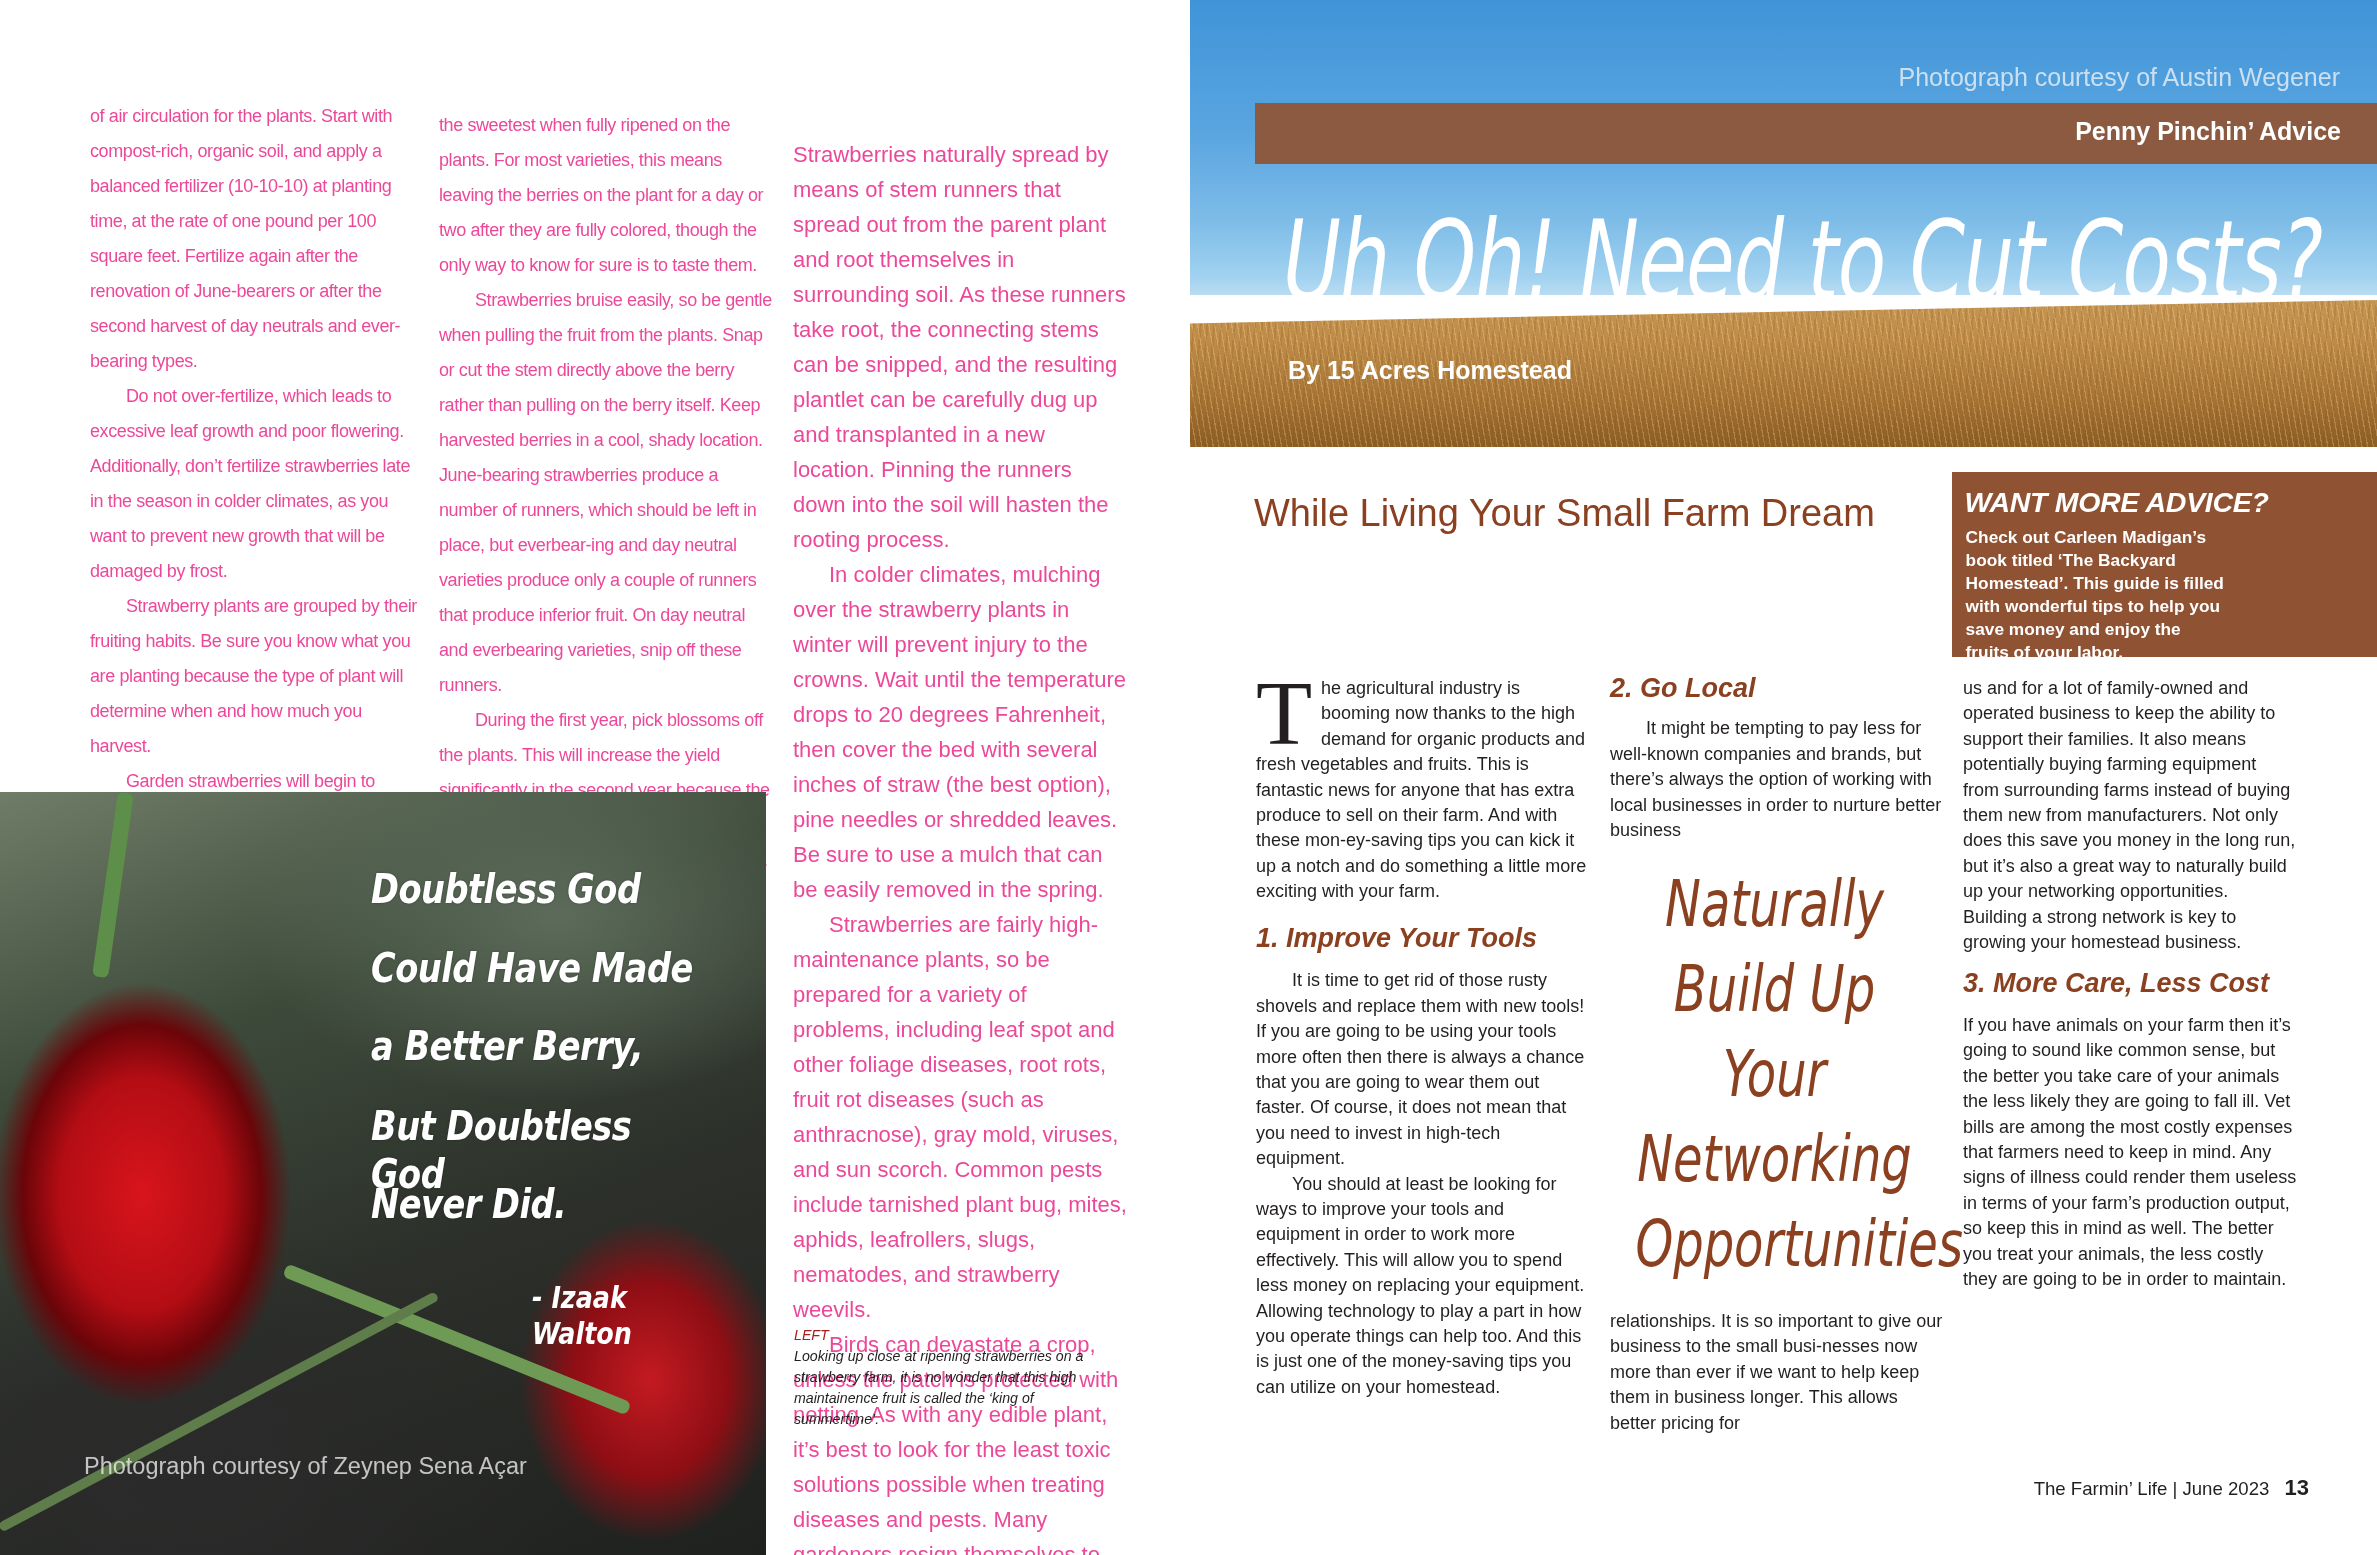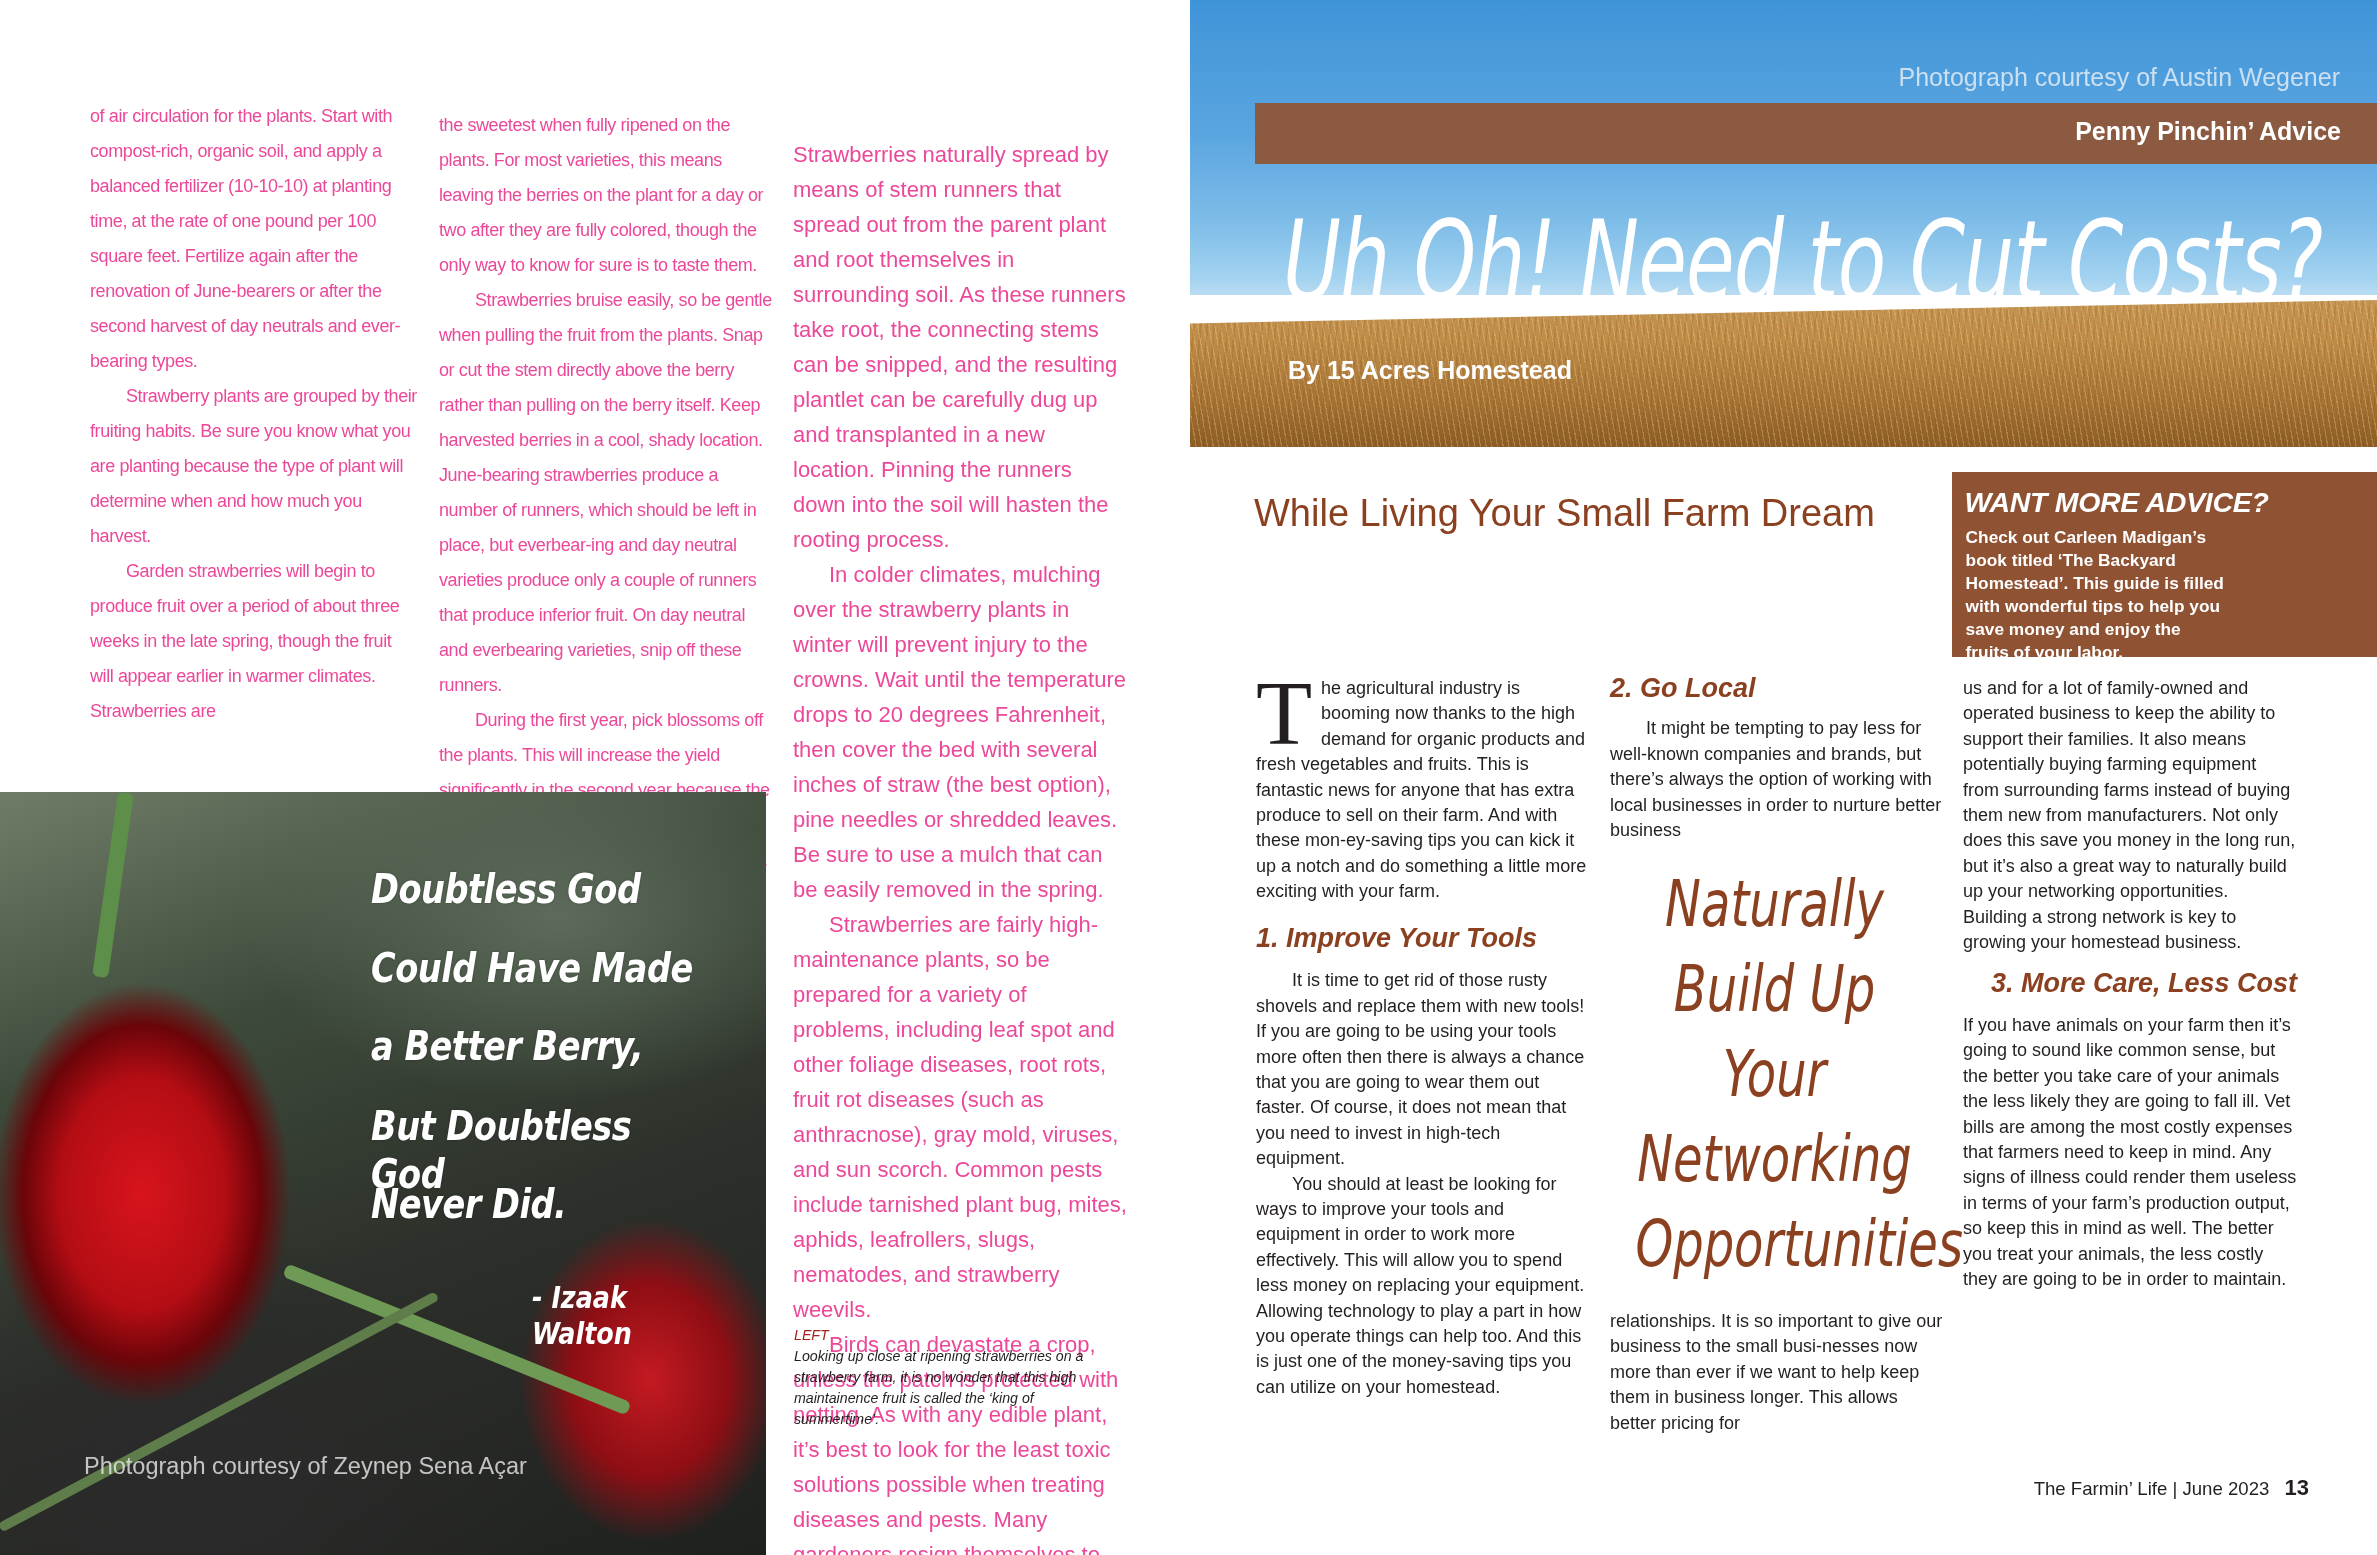--- a/index.html
+++ b/index.html
@@ -61,20 +61,21 @@
   .pullquote div { transform: scaleX(0.75); }
 
   .footer { right: 68px; top: 1475px; font-size: 18.6px; color: #231f20; white-space: nowrap; }
   .footer .pg { font-weight: bold; font-size: 22px; margin-left: 10px; }
 </style>
 </head>
 <body>
 
 <div class="col col-narrow" style="left:90px; top:99px; width:328px;">
   <p>of air circulation for the plants. Start with compost-rich, organic soil, and apply a balanced fertilizer (10-10-10) at planting time, at the rate of one pound per 100 square feet. Fertilize again after the renovation of June-bearers or after the second harvest of day neutrals and ever-bearing types.</p>
+  <p class="ind">Do not over-fertilize, which leads to excessive leaf growth and poor flowering. Additionally, don’t fertilize strawberries late in the season in colder climates, as you want to prevent new growth that will be damaged by frost.</p>
   <p class="ind">Strawberry plants are grouped by their fruiting habits. Be sure you know what you are planting because the type of plant will determine when and how much you harvest.</p>
   <p class="ind">Garden strawberries will begin to produce fruit over a period of about three weeks in the late spring, though the fruit will appear earlier in warmer climates. Strawberries are</p>
 </div>
 
 <div class="col col-narrow" style="left:439px; top:108px; width:334px;">
   <p>the sweetest when fully ripened on the plants. For most varieties, this means leaving the berries on the plant for a day or two after they are fully colored, though the only way to know for sure is to taste them.</p>
   <p class="ind">Strawberries bruise easily, so be gentle when pulling the fruit from the plants. Snap or cut the stem directly above the berry rather than pulling on the berry itself. Keep harvested berries in a cool, shady location. June-bearing strawberries produce a number of runners, which should be left in place, but everbear-ing and day neutral varieties produce only a couple of runners that produce inferior fruit. On day neutral and everbearing varieties, snip off these runners.</p>
   <p class="ind">During the first year, pick blossoms off the plants. This will increase the yield significantly in the second year because the plant will devote energy to developing healthy roots instead of fruit in the first year.</p>
 </div>
 
@@ -141,21 +142,21 @@
   <div>Networking</div>
   <div>Opportunities</div>
 </div>
 
 <div class="rcol" style="left:1610px; top:1309px; width:334px;">
   <p>relationships. It is so important to give our business to the small busi-nesses now more than ever if we want to help keep them in business longer. This allows better pricing for</p>
 </div>
 
 <div class="rcol" style="left:1963px; top:676px; width:334px;">
   <p>us and for a lot of family-owned and operated business to keep the ability to support their families. It also means potentially buying farming equipment from surrounding farms instead of buying them new from manufacturers. Not only does this save you money in the long run, but it’s also a great way to naturally build up your networking opportunities. Building a strong network is key to growing your homestead business.</p>
-  <h4 class="tip-head" style="margin-top:16px; margin-bottom:16px;text-align:right;">3. More Care, Less Cost</h4>
+  <h4 class="tip-head" style="margin-top:16px; margin-bottom:16px;">3. More Care, Less Cost</h4>
   <p>If you have animals on your farm then it’s going to sound like common sense, but the better you take care of your animals the less likely they are going to fall ill. Vet bills are among the most costly expenses that farmers need to keep in mind. Any signs of illness could render them useless in terms of your farm’s production output, so keep this in mind as well. The better you treat your animals, the less costly they are going to be in order to maintain.</p>
 </div>
 
 <div class="abs footer">
   <span>The Farmin’ Life</span>
   <span>|</span>
   <span>June 2023</span>
   <span class="pg">13</span>
 </div>
 

